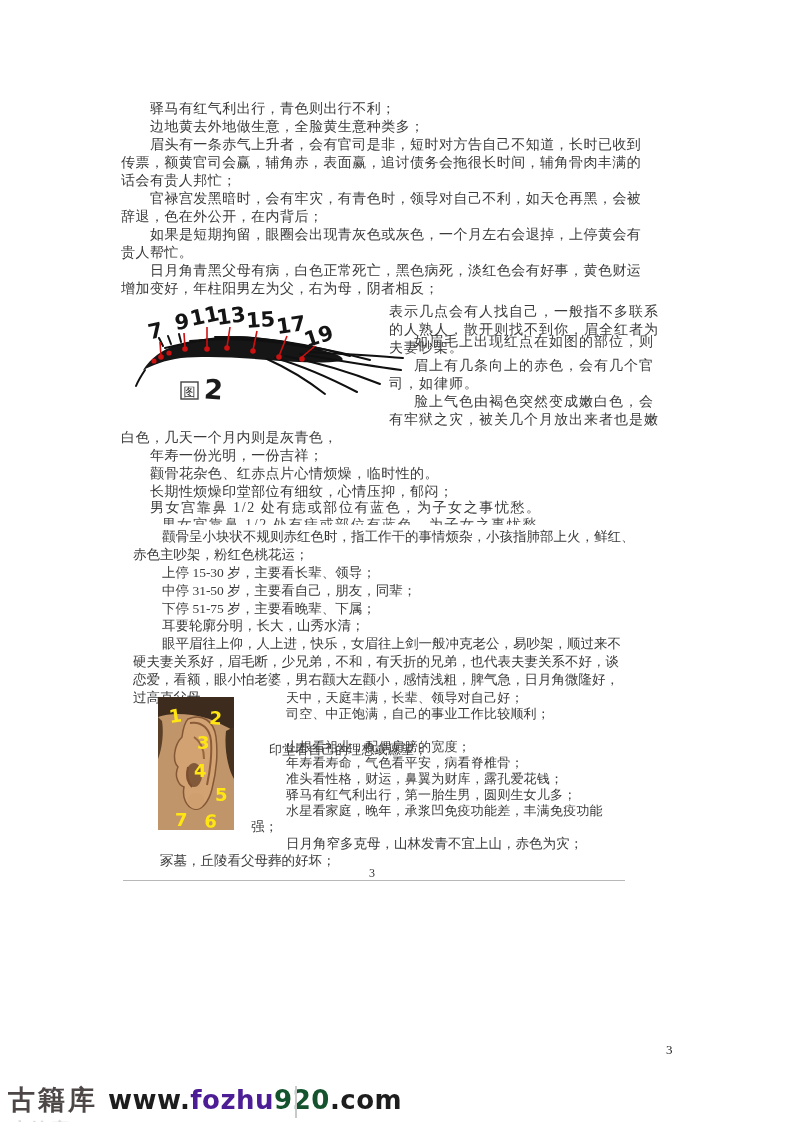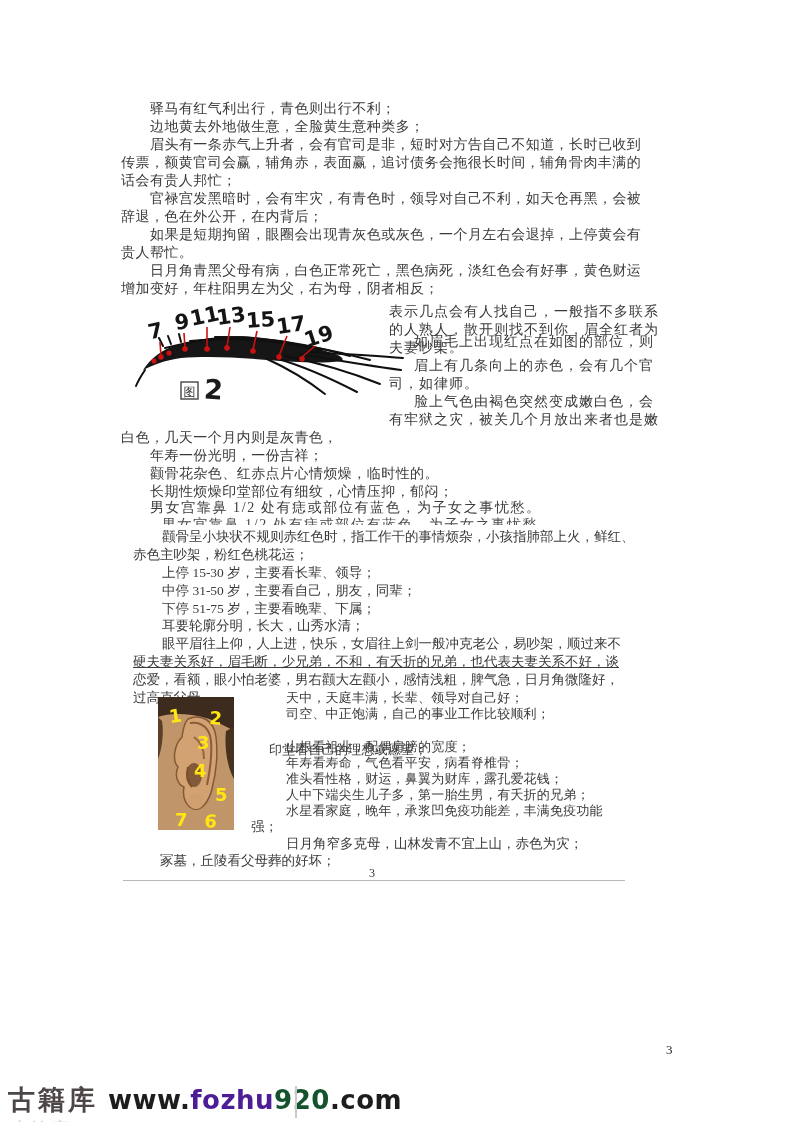--- a/index.html
+++ b/index.html
@@ -69,30 +69,30 @@
       <div class="line" style="left: 150px; top: 465px;">颧骨花杂色、红赤点片心情烦燥，临时性的。</div>
       <div class="line" style="left: 150px; top: 483px;">长期性烦燥印堂部位有细纹，心情压抑，郁闷；</div>
       <div class="line wide" style="left: 150px; top: 499px;">男女宫靠鼻 1/2 处有痣或部位有蓝色，为子女之事忧愁。</div>
       <div class="line b2" style="left: 162px; top: 528px;">颧骨呈小块状不规则赤红色时，指工作干的事情烦杂，小孩指肺部上火，鲜红、</div>
       <div class="line b2" style="left: 133px; top: 546px;">赤色主吵架，粉红色桃花运；</div>
       <div class="line b2" style="left: 162px; top: 564px;">上停 15-30 岁，主要看长辈、领导；</div>
       <div class="line b2" style="left: 162px; top: 582px;">中停 31-50 岁，主要看自己，朋友，同辈；</div>
       <div class="line b2" style="left: 162px; top: 600px;">下停 51-75 岁，主要看晚辈、下属；</div>
       <div class="line b2" style="left: 162px; top: 617px;">耳要轮廓分明，长大，山秀水清；</div>
       <div class="line b2" style="left: 162px; top: 635px;">眼平眉往上仰，人上进，快乐，女眉往上剑一般冲克老公，易吵架，顺过来不</div>
-      <div class="line b2" style="left: 133px; top: 653px; text-decoration: underline;">硬夫妻关系好，眉毛断，少兄弟，不和，有夭折的兄弟，也代表夫妻关系不好，谈</div>
+      <div class="line b2" style="left: 133px; top: 653px;">硬夫妻关系好，眉毛断，少兄弟，不和，有夭折的兄弟，也代表夫妻关系不好，谈</div>
       <div class="line b2" style="left: 133px; top: 671px;">恋爱，看额，眼小怕老婆，男右颧大左颧小，感情浅粗，脾气急，日月角微隆好，</div>
       <div class="line b2" style="left: 133px; top: 689px;">过高克父母。</div>
       <div class="line ec" style="left: 286px; top: 689px;">天中，天庭丰满，长辈、领导对自己好；</div>
       <div class="line ec" style="left: 286px; top: 705px;">司空、中正饱满，自己的事业工作比较顺利；</div>
       <div class="line ec" style="left: 269px; top: 721px; margin-top: 20px;">印堂看自己的理想或愿望；</div>
       <div class="line ec" style="left: 286px; top: 738px; text-align: center;">山根看祖业，配偶肩膀的宽度；</div>
       <div class="line ec" style="left: 286px; top: 754px;">年寿看寿命，气色看平安，病看脊椎骨；</div>
       <div class="line ec" style="left: 286px; top: 770px;">准头看性格，财运，鼻翼为财库，露孔爱花钱；</div>
-      <div class="line ec" style="left: 286px; top: 786px;">人中下端尖生儿子多，第一胎生男，有夭折的兄弟；</div>
+      <div class="line ec" style="left: 286px; top: 786px;">驿马有红气利出行，第一胎生男，圆则生女儿多；</div>
       <div class="line ec" style="left: 286px; top: 802px;">水星看家庭，晚年，承浆凹免疫功能差，丰满免疫功能</div>
       <div class="line b2" style="left: 251px; top: 818px;">强；</div>
       <div class="line b2" style="left: 286px; top: 835px;">日月角窄多克母，山林发青不宜上山，赤色为灾；</div>
       <div class="line b2" style="left: 160px; top: 852px;">冢墓，丘陵看父母葬的好坏；</div>
     </div>
 
   <div class="cutline">男女宫靠鼻 1/2 处有痣或部位有蓝色，为子女之事忧愁。</div>
 
   <svg class="fig2" viewBox="0 0 270 105" xmlns="http://www.w3.org/2000/svg">
 

